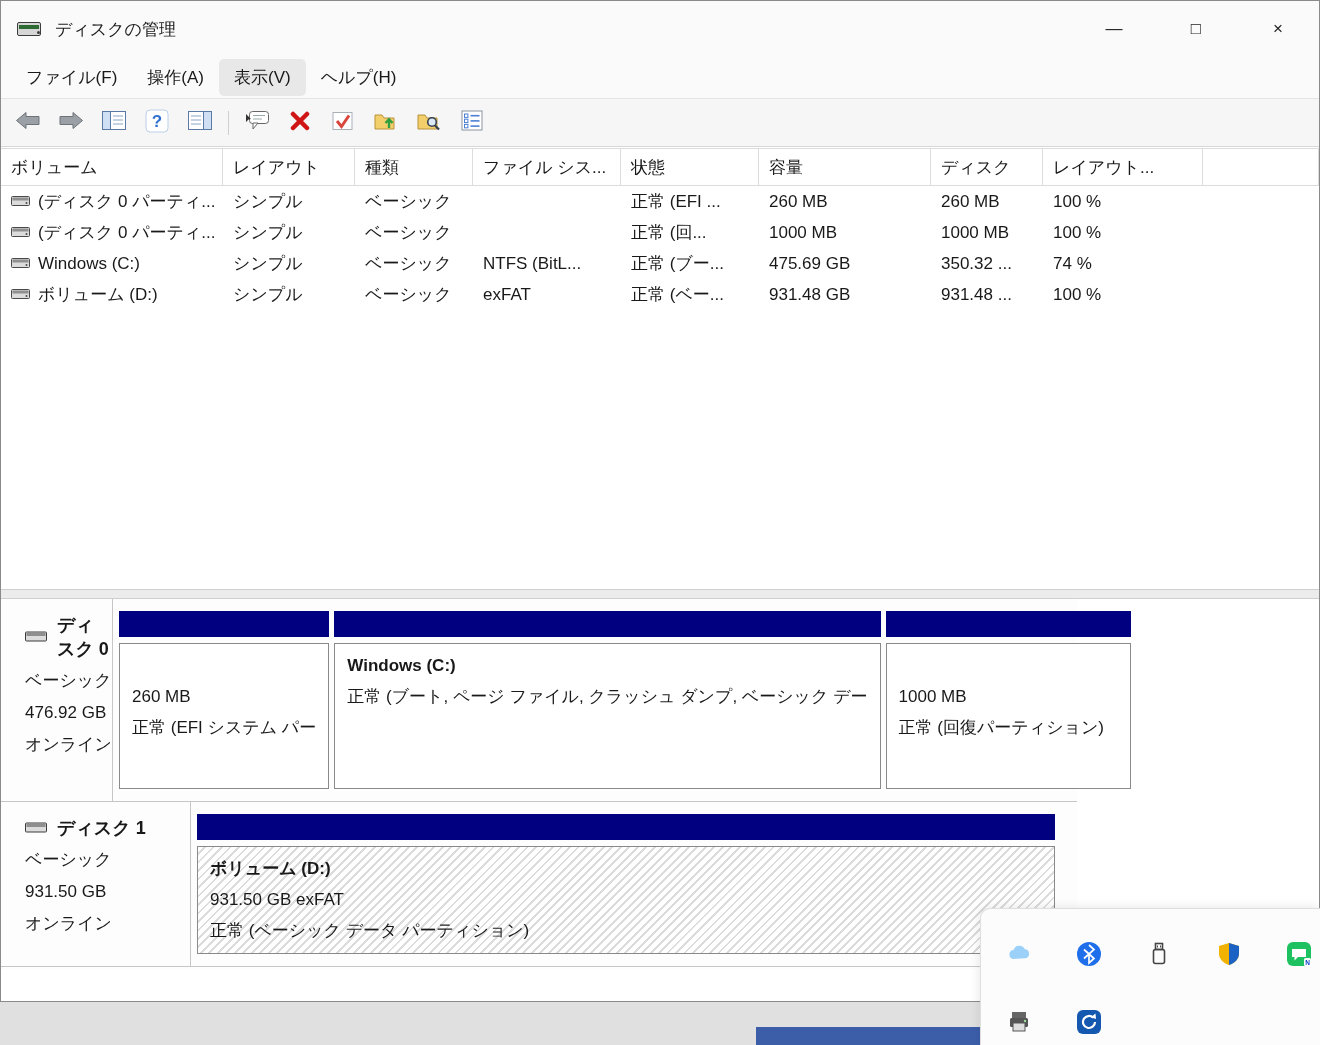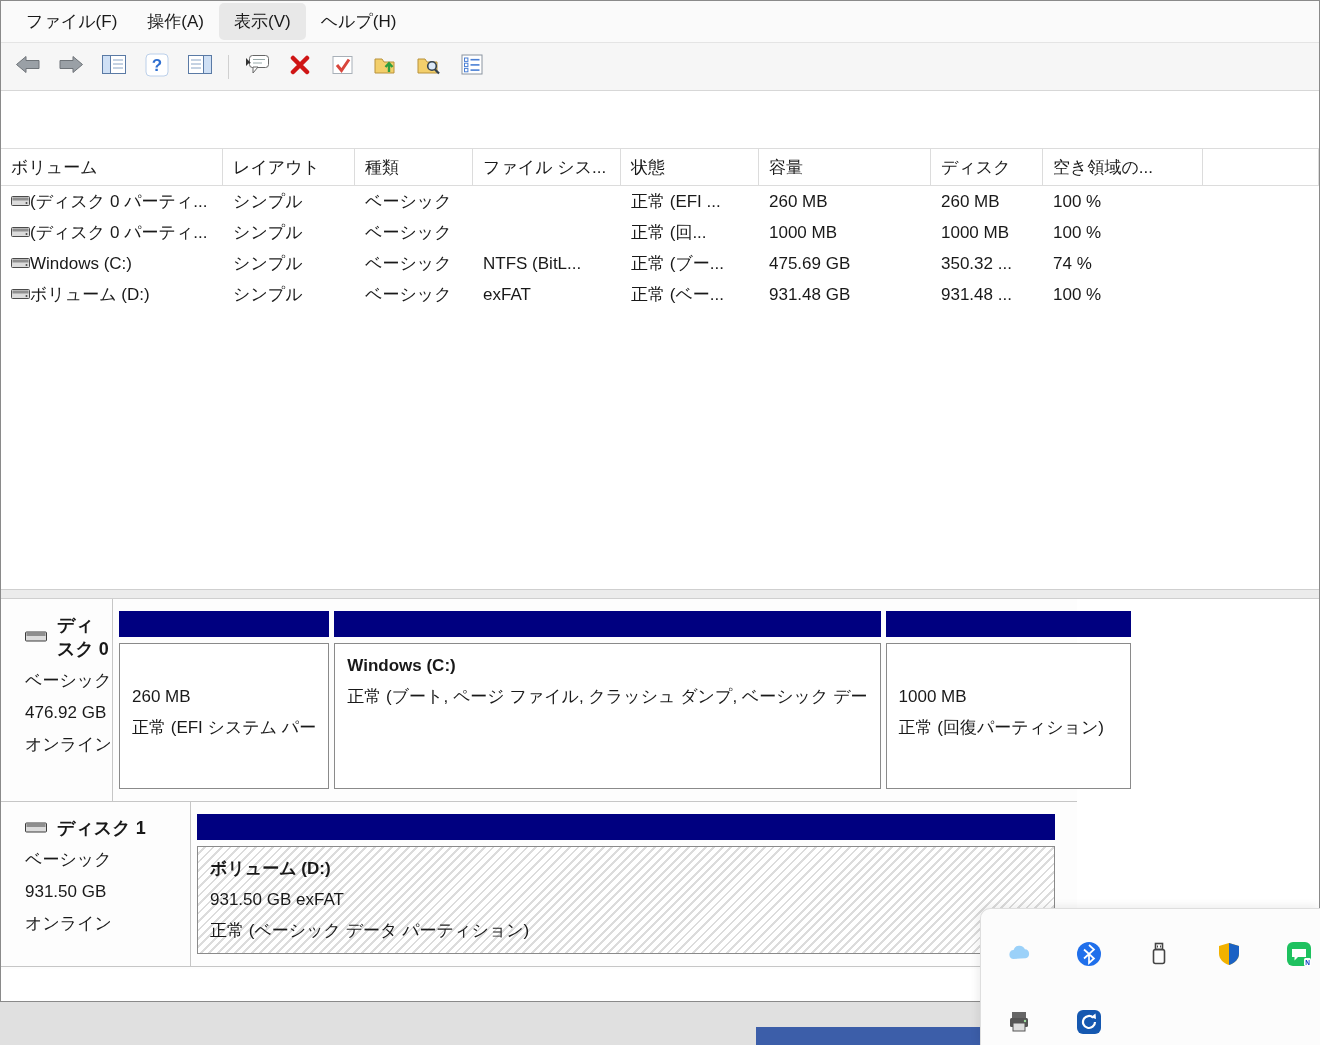--- a/index.html
+++ b/index.html
@@ -28,21 +28,21 @@
   
   .toolbar { height:49px; background:#f6f6f6; border-top:1px solid #e4e4e4; border-bottom:1px solid #d7d7d7; display:flex; align-items:center; padding-left:12px; gap:13px; }
   .tool-btn { width:30px; height:28px; display:flex; align-items:center; justify-content:center; }
   .tool-sep { width:1px; height:24px; background:#d0d0d0; }
   
   .listpane { position:absolute; left:0; top:147px; width:1318px; height:441px; background:#fff; }
   .thead, .trow { display:grid; grid-template-columns:222px 132px 118px 148px 138px 172px 112px 160px 1fr; }
   .thead { height:38px; border-top:1px solid #dcdcdc; border-bottom:1px solid #dcdcdc;text-align:center; }
   .th { display:flex; align-items:center; padding-left:10px; font-size:17px; border-right:1px solid #dcdcdc; white-space:nowrap; overflow:hidden; }
   .trow { height:31px; }
-  .td { display:flex; align-items:center; padding-left:10px; font-size:17px; white-space:nowrap; overflow:hidden; gap:0; }
+  .td { display:flex; align-items:center; padding-left:10px; font-size:17px; white-space:nowrap; overflow:hidden; gap:8px; }
   .vol-icon { flex:0 0 auto; }
   
   .splitter { position:absolute; left:0; top:588px; width:1318px; height:10px; background:#ececec; border-top:1px solid #cfcfcf; border-bottom:1px solid #cfcfcf; }
   
   .graphpane { position:absolute; left:0; top:598px; width:1076px; height:370px; background:#fdfdfd; }
   .disk-row { display:flex; border-bottom:1px solid #c6c6c6; }
   .disk-row.d0 { height:203px; }
   .disk-row.d1 { height:165px; }
   .disk-label { width:190px; border-right:1px solid #c6c6c6; padding:14px 0 0 24px; }
   .disk-name { display:flex; align-items:center; gap:10px; font-weight:bold; font-size:18px; margin-bottom:4px; }
@@ -62,20 +62,33 @@
   .task-accent { position:absolute; left:756px; top:1027px; width:224px; height:18px; background:#3c5ea9; }
   
   .tray { position:absolute; left:980px; top:908px; width:340px; height:137px; background:#fcfcfc; border-left:1px solid #dedede; border-top:1px solid #dedede; border-radius:10px 0 0 0; box-shadow:-2px -2px 8px rgba(0,0,0,0.08); }
   .tray-ico { position:absolute; width:26px; height:26px; display:flex; align-items:center; justify-content:center; }
 </style>
 </head>
 <body>
 
 <div class="app">
 
+  <div class="titlebar">
+    <div class="app-icon">
+      <div class="drive"></div>
+        <div class="band"></div>
+        <div class="dot"></div>
+    </div>
+    <div class="title-text">ディスクの管理</div>
+    <div class="win-controls">
+      <div class="win-btn">—</div>
+      <div class="win-btn">□</div>
+      <div class="win-btn">×</div>
+    </div>
+  </div>
 
   <div class="menubar">
     <div class="menu-item">ファイル(F)</div>
     <div class="menu-item">操作(A)</div>
     <div class="menu-item active">表示(V)</div>
     <div class="menu-item">ヘルプ(H)</div>
   </div>
 
   <div class="toolbar">
     <div class="tool-btn">
@@ -183,21 +196,21 @@
 
   <div class="listpane">
     <div class="thead">
       <div class="th">ボリューム</div>
       <div class="th">レイアウト</div>
       <div class="th">種類</div>
       <div class="th">ファイル シス...</div>
       <div class="th">状態</div>
       <div class="th">容量</div>
       <div class="th">ディスク</div>
-      <div class="th">空き領域の...</div>
+      <div class="th">レイアウト...</div>
       <div class="th"></div>
     </div>
 
     <div class="trow">
       <div class="td">
         <span class="vol-icon">
           <svg width="19" height="13" viewBox="0 0 19 13">
               <rect x="0.5" y="2.5" width="18" height="9" rx="1" fill="#dcdcdc" stroke="#4a4a4a"></rect>
               <rect x="1.5" y="3.5" width="16" height="3" fill="#8f8f8f"></rect>
               <circle cx="15.5" cy="9" r="1" fill="#4a4a4a"></circle>

